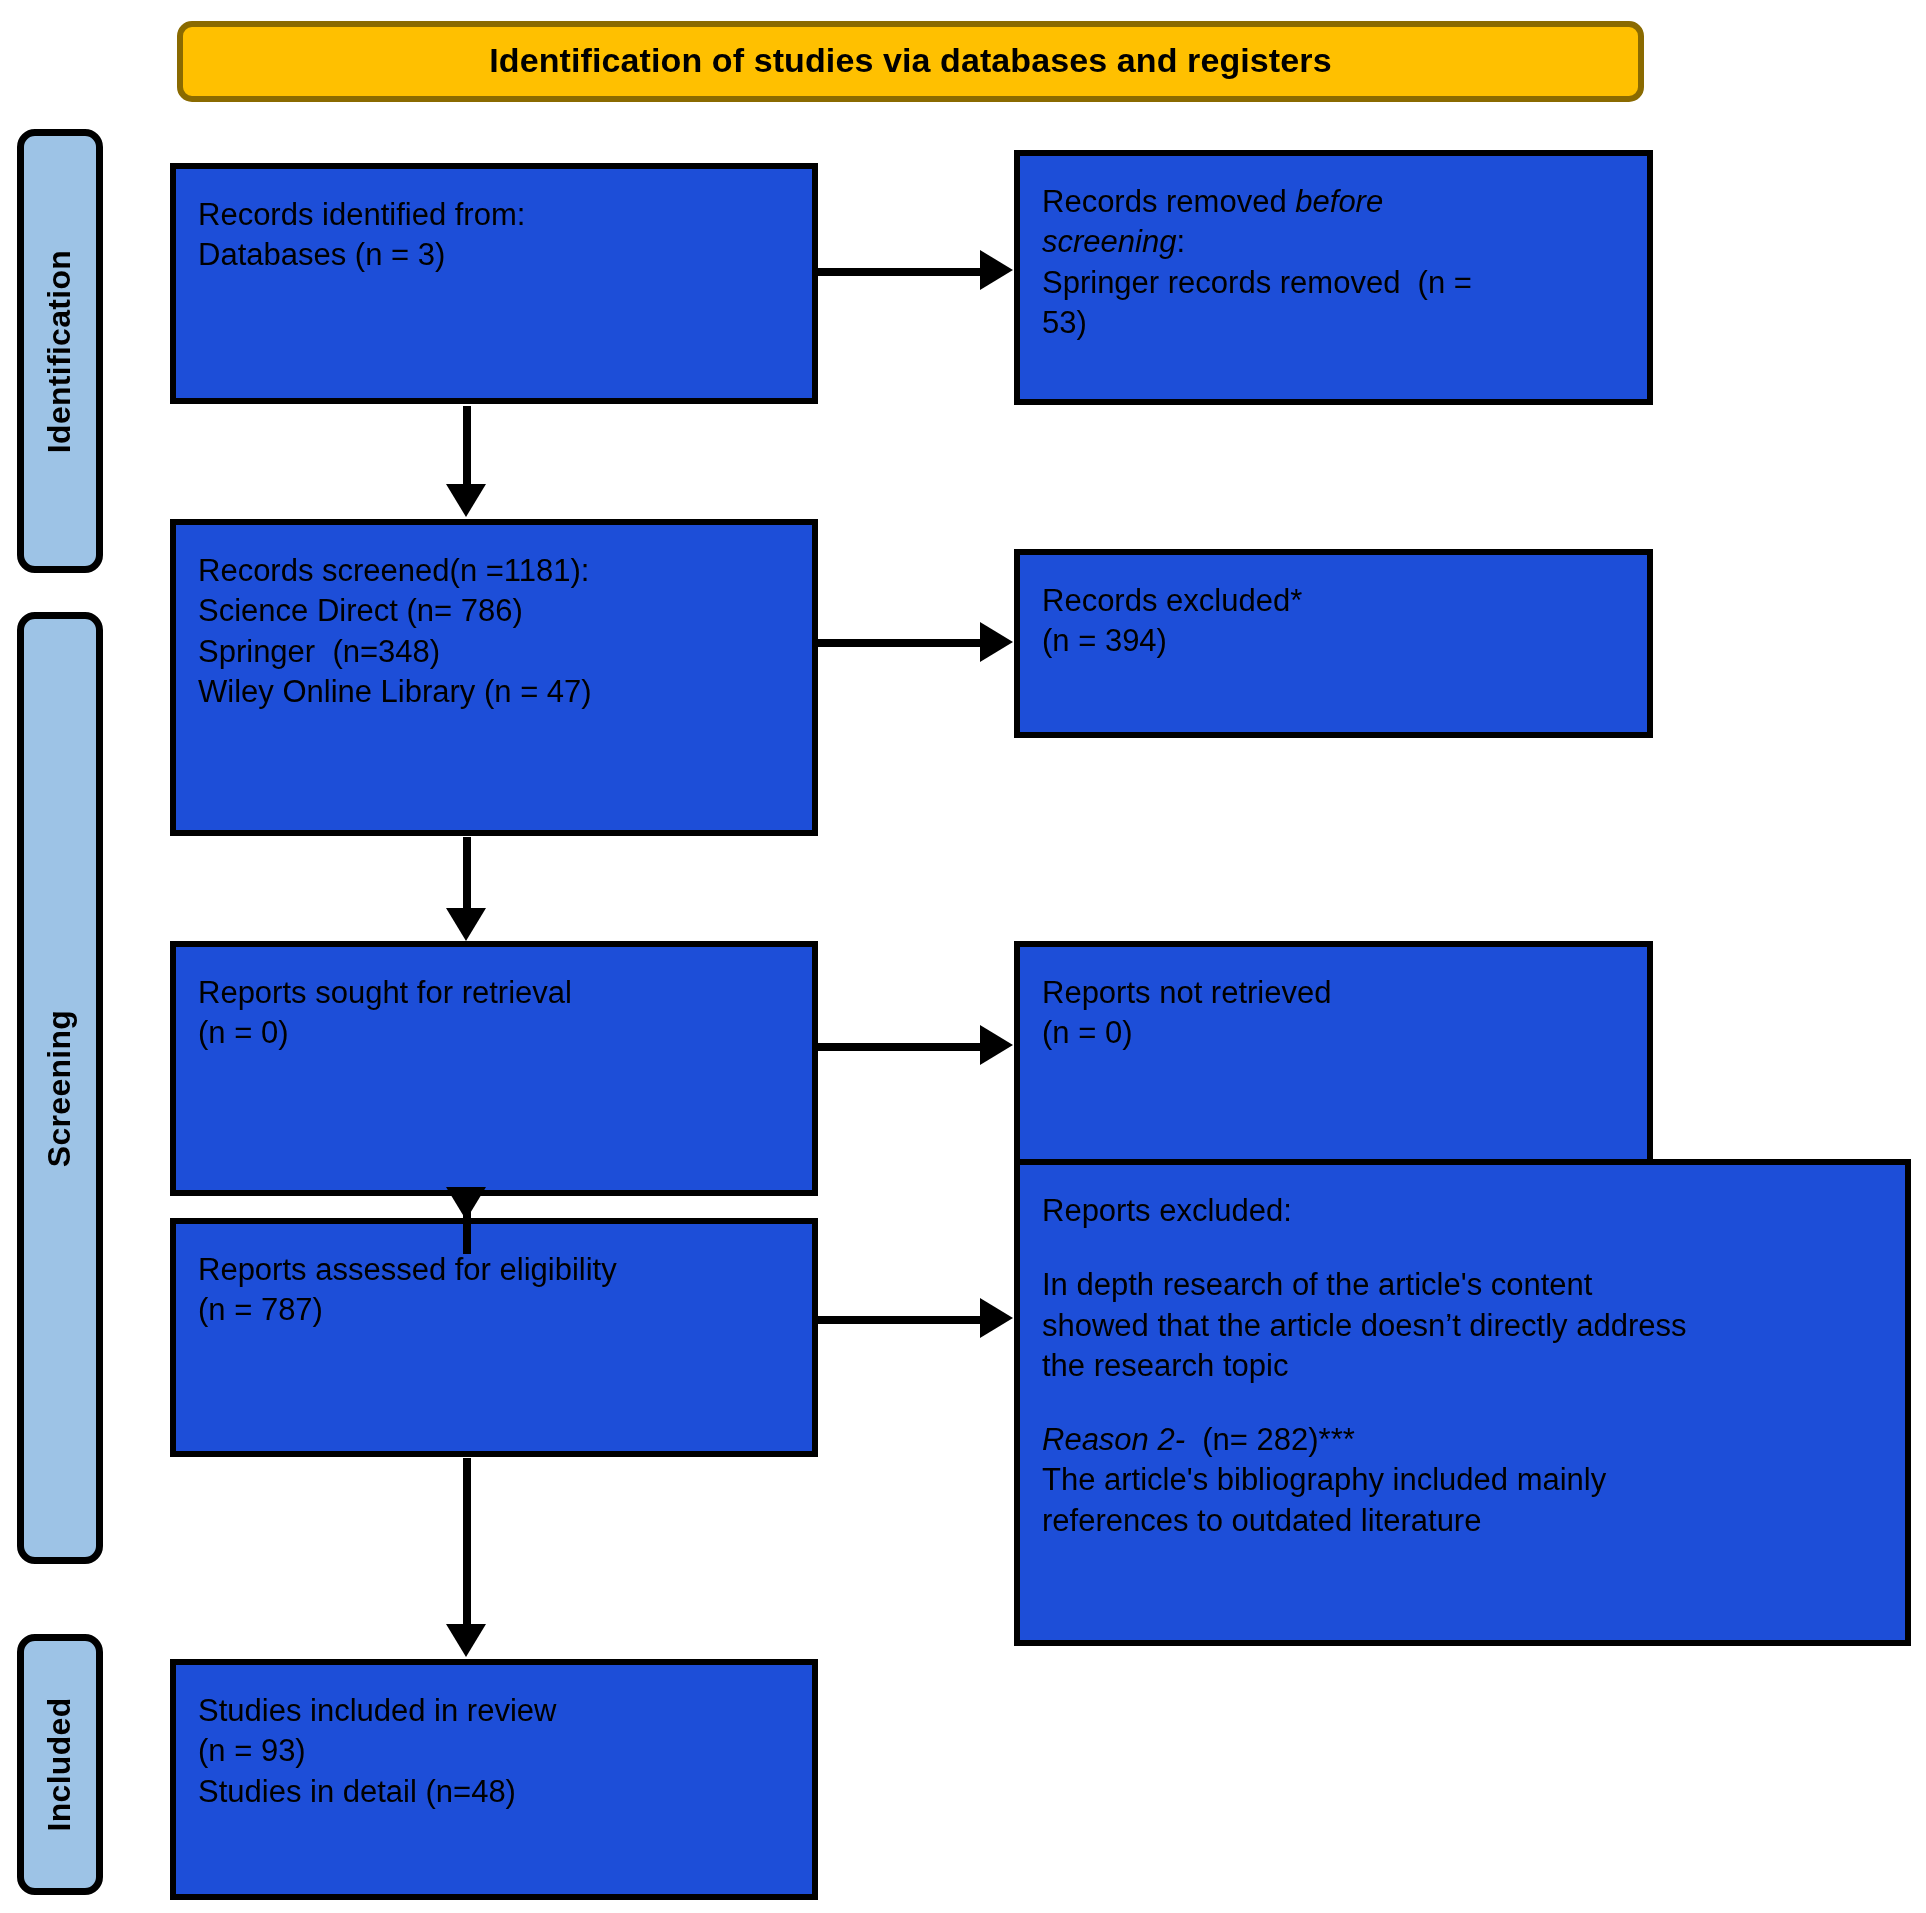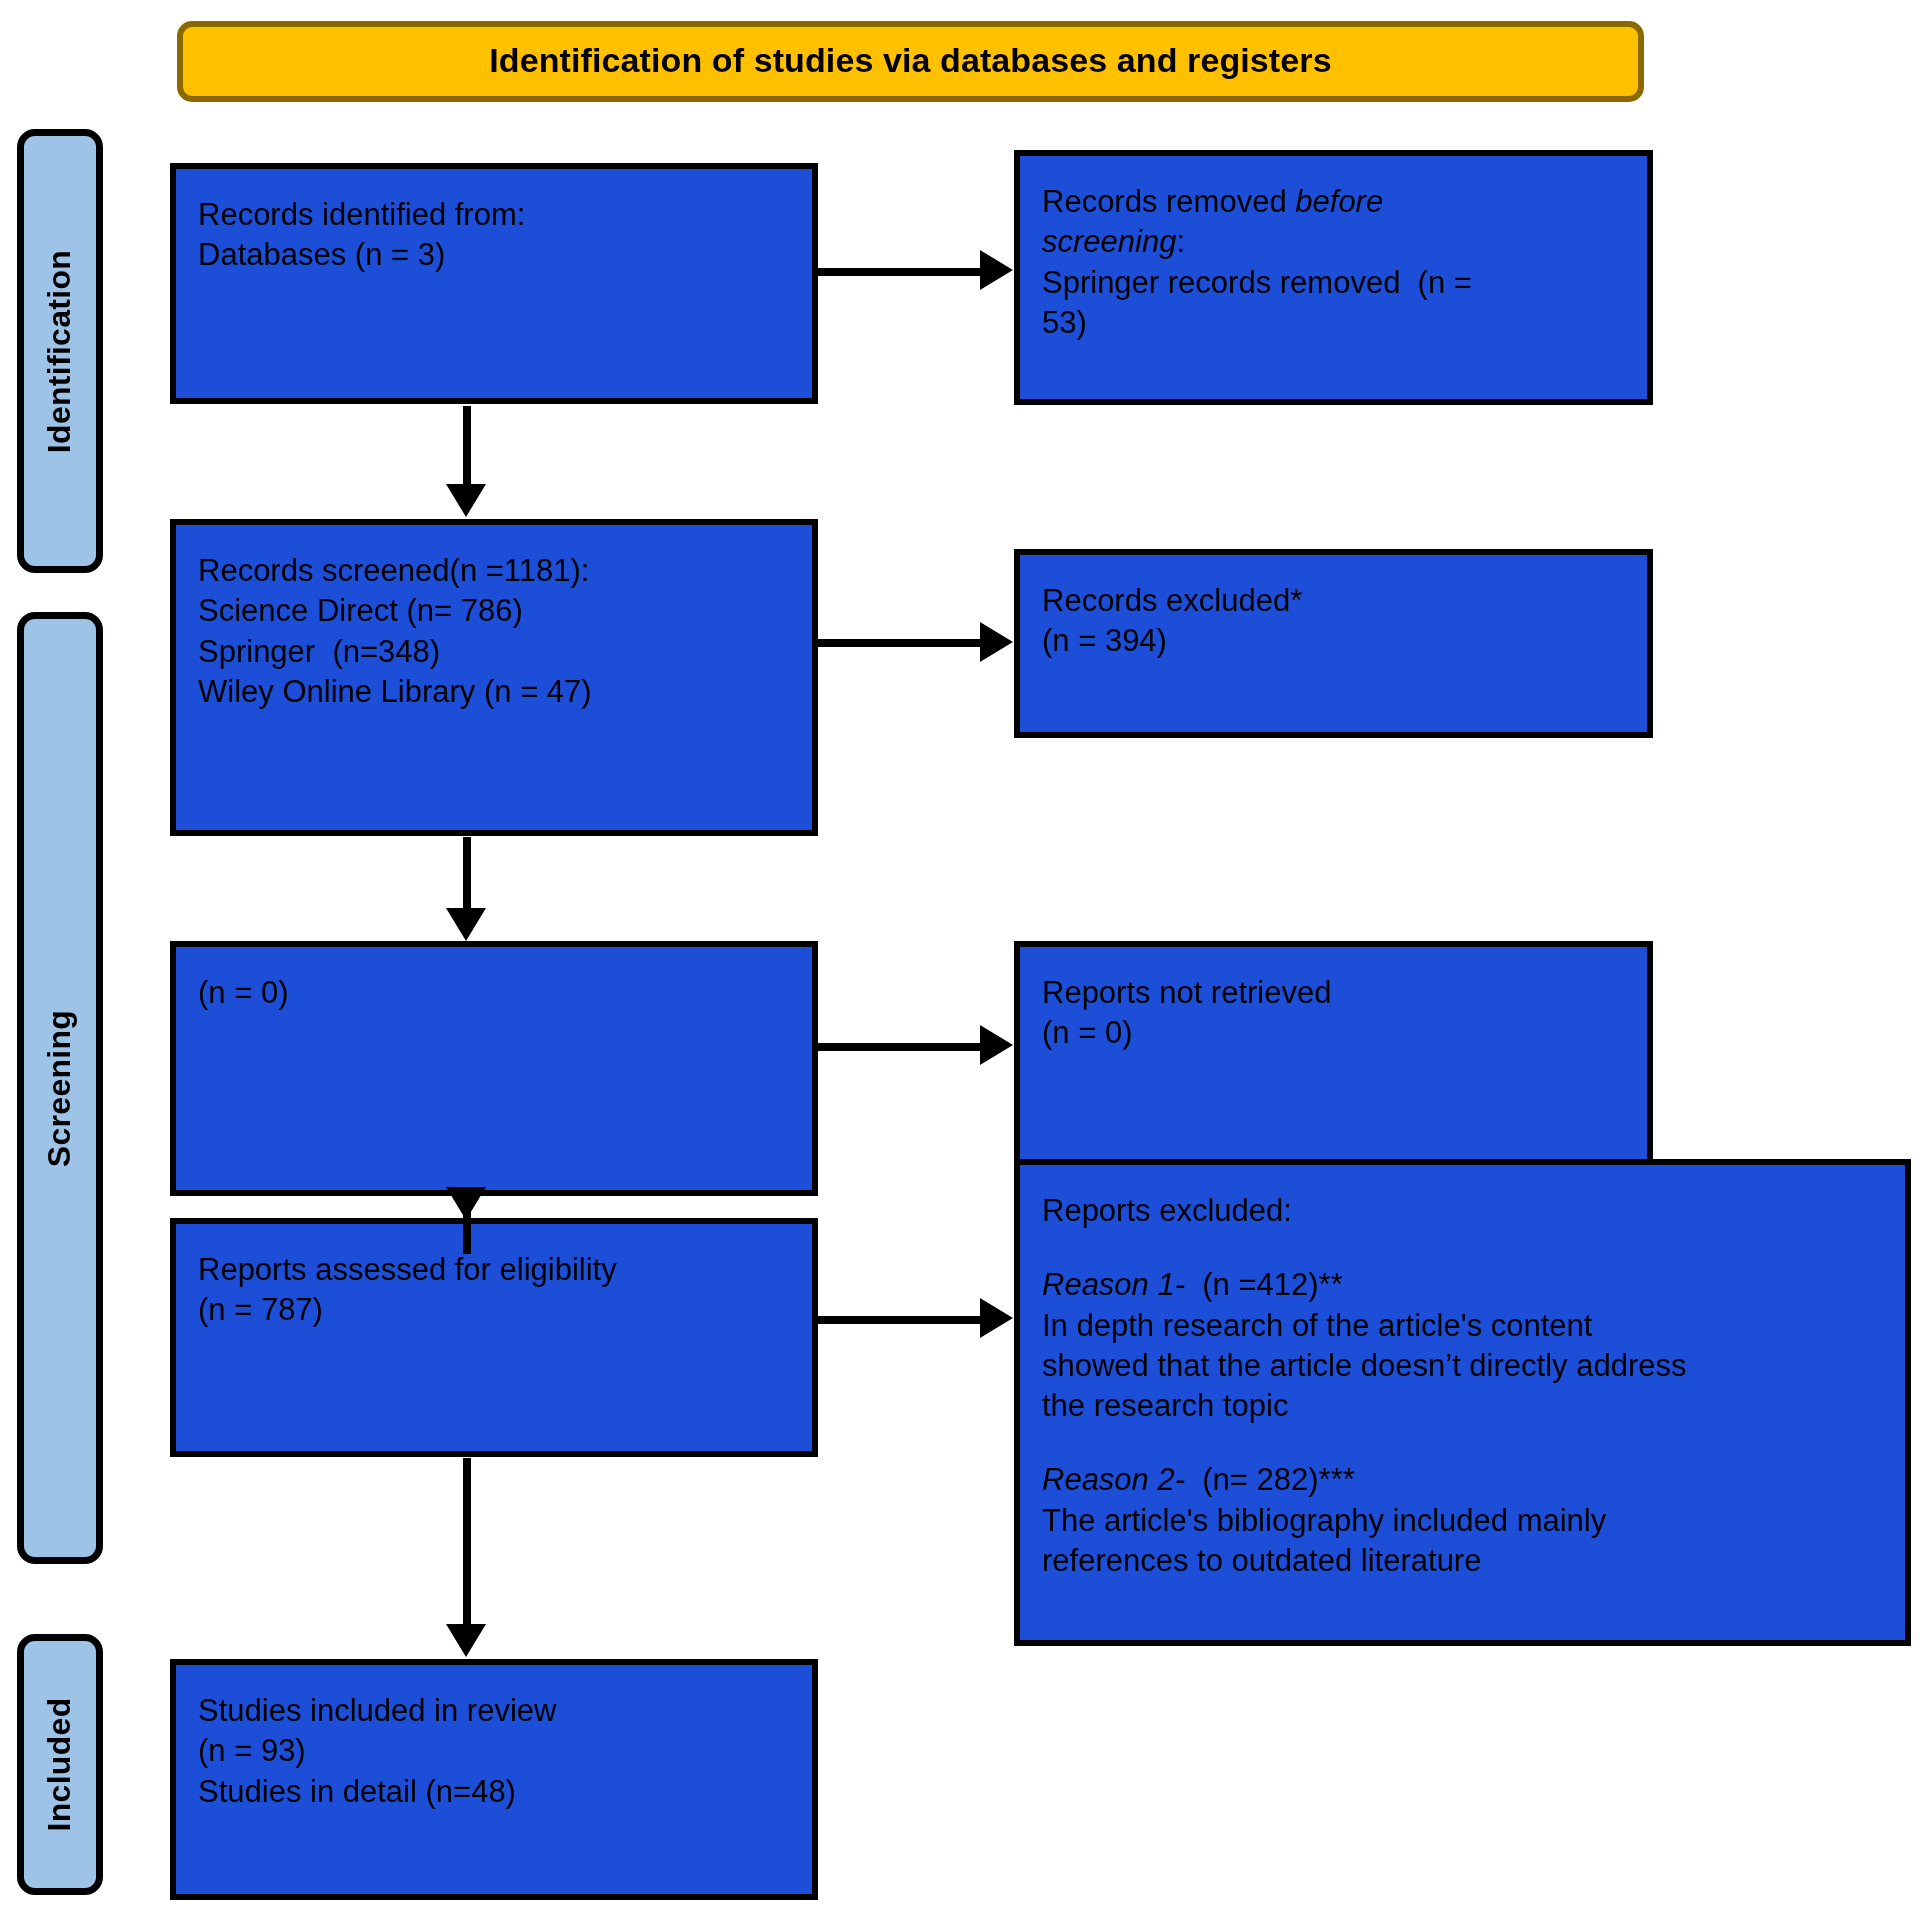--- a/index.html
+++ b/index.html
@@ -174,37 +174,37 @@
     <p>Springer  (n=348)</p>
     <p>Wiley Online Library (n = 47)</p>
   </div>
 
   <div class="fbox" id="box-excluded">
     <p>Records excluded*</p>
     <p>(n = 394)</p>
   </div>
 
   <div class="fbox" id="box-sought">
+    <p>Reports sought for retrieval</p>
     <p>(n = 0)</p>
   </div>
 
   <div class="fbox" id="box-notretrieved">
     <p>Reports not retrieved</p>
     <p>(n = 0)</p>
   </div>
 
   <div class="fbox" id="box-assessed">
     <p>Reports assessed for eligibility</p>
     <p>(n = 787)</p>
   </div>
 
   <div class="fbox" id="box-repexcluded">
     <p>Reports excluded:</p>
     <p class="gap"></p>
-    <p><span class="it">Reason 1-</span><span>  (n =412)**</span></p>
     <p>In depth research of the article's content</p>
     <p>showed that the article doesn’t directly address</p>
     <p>the research topic</p>
     <p class="gap"></p>
     <p><span class="it">Reason 2-</span><span>  (n= 282)***</span></p>
     <p>The article's bibliography included mainly</p>
     <p>references to outdated literature</p>
   </div>
 
   <div class="fbox" id="box-included">

